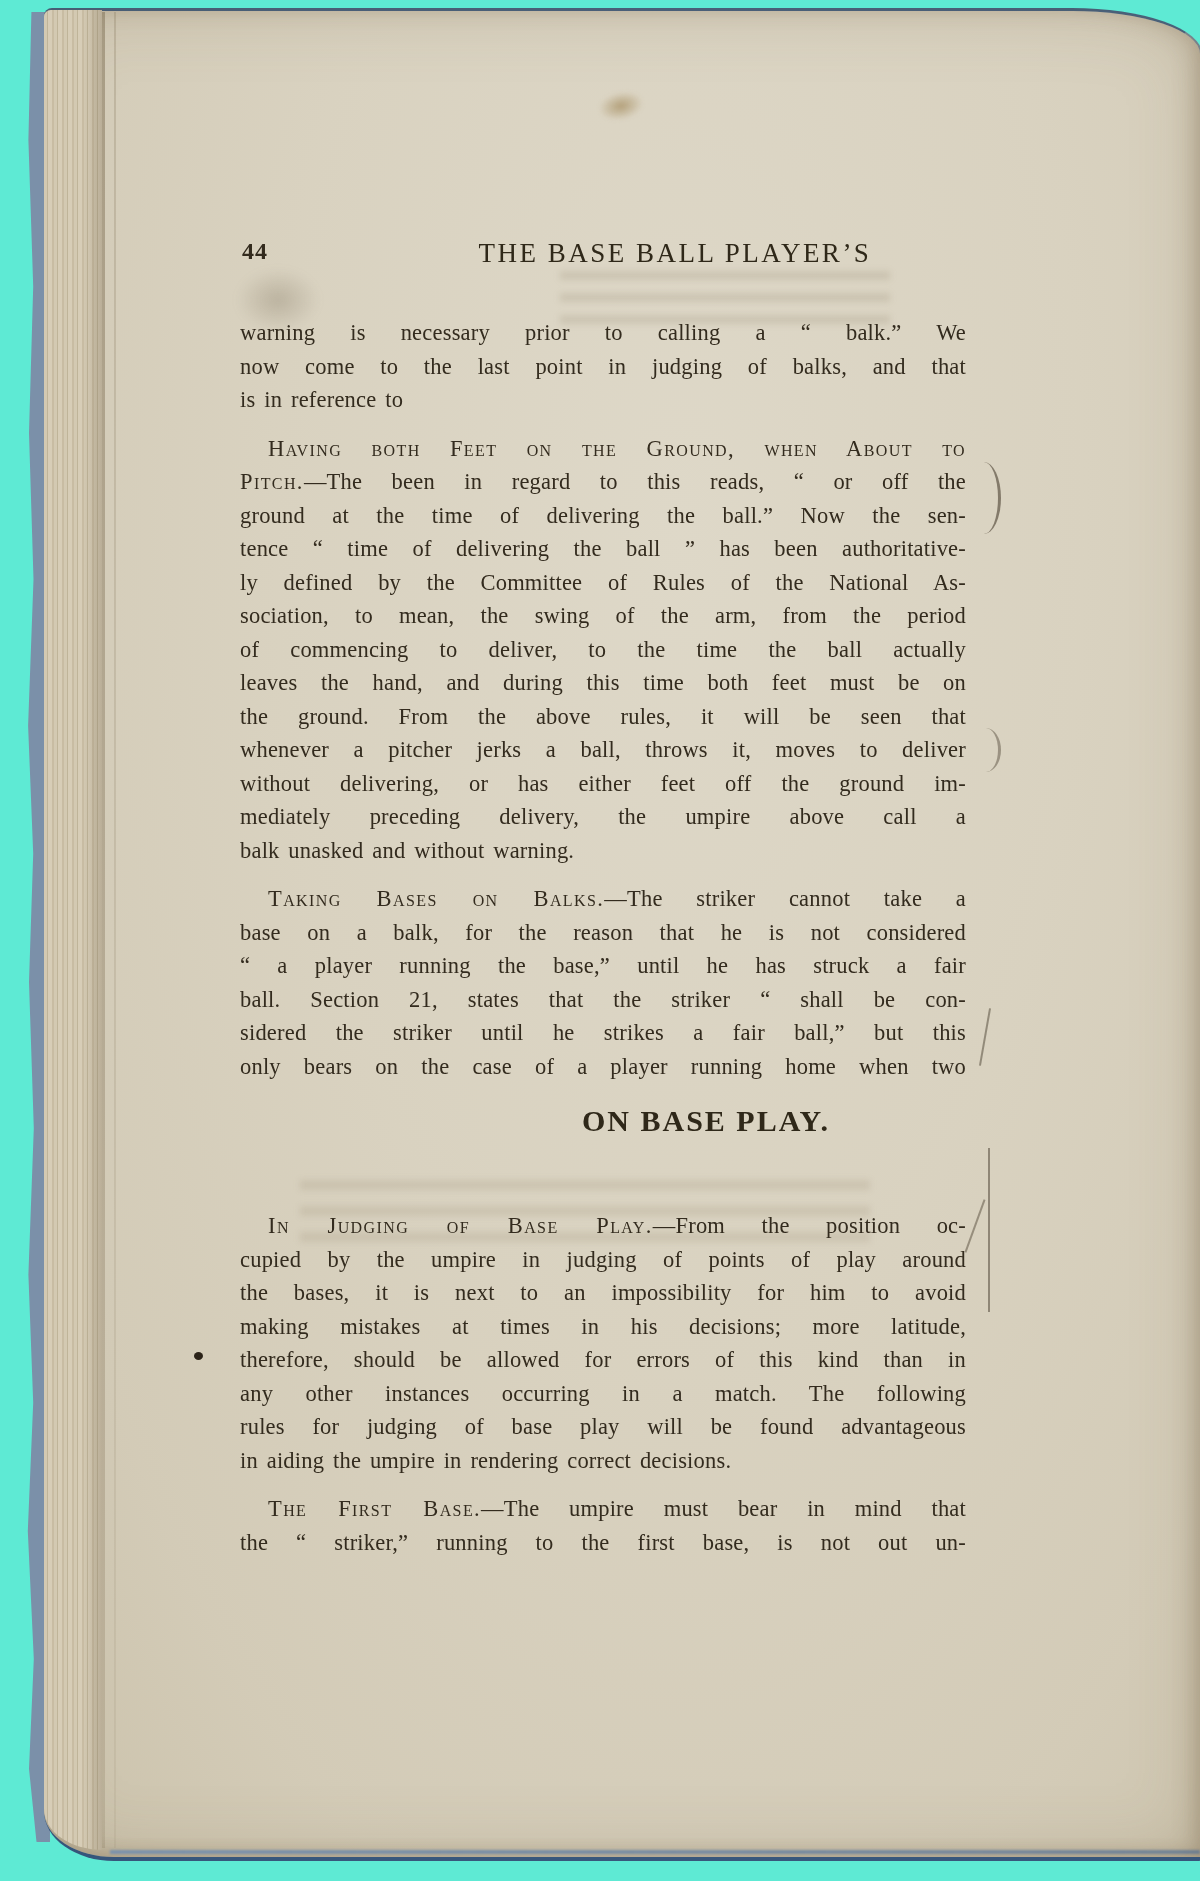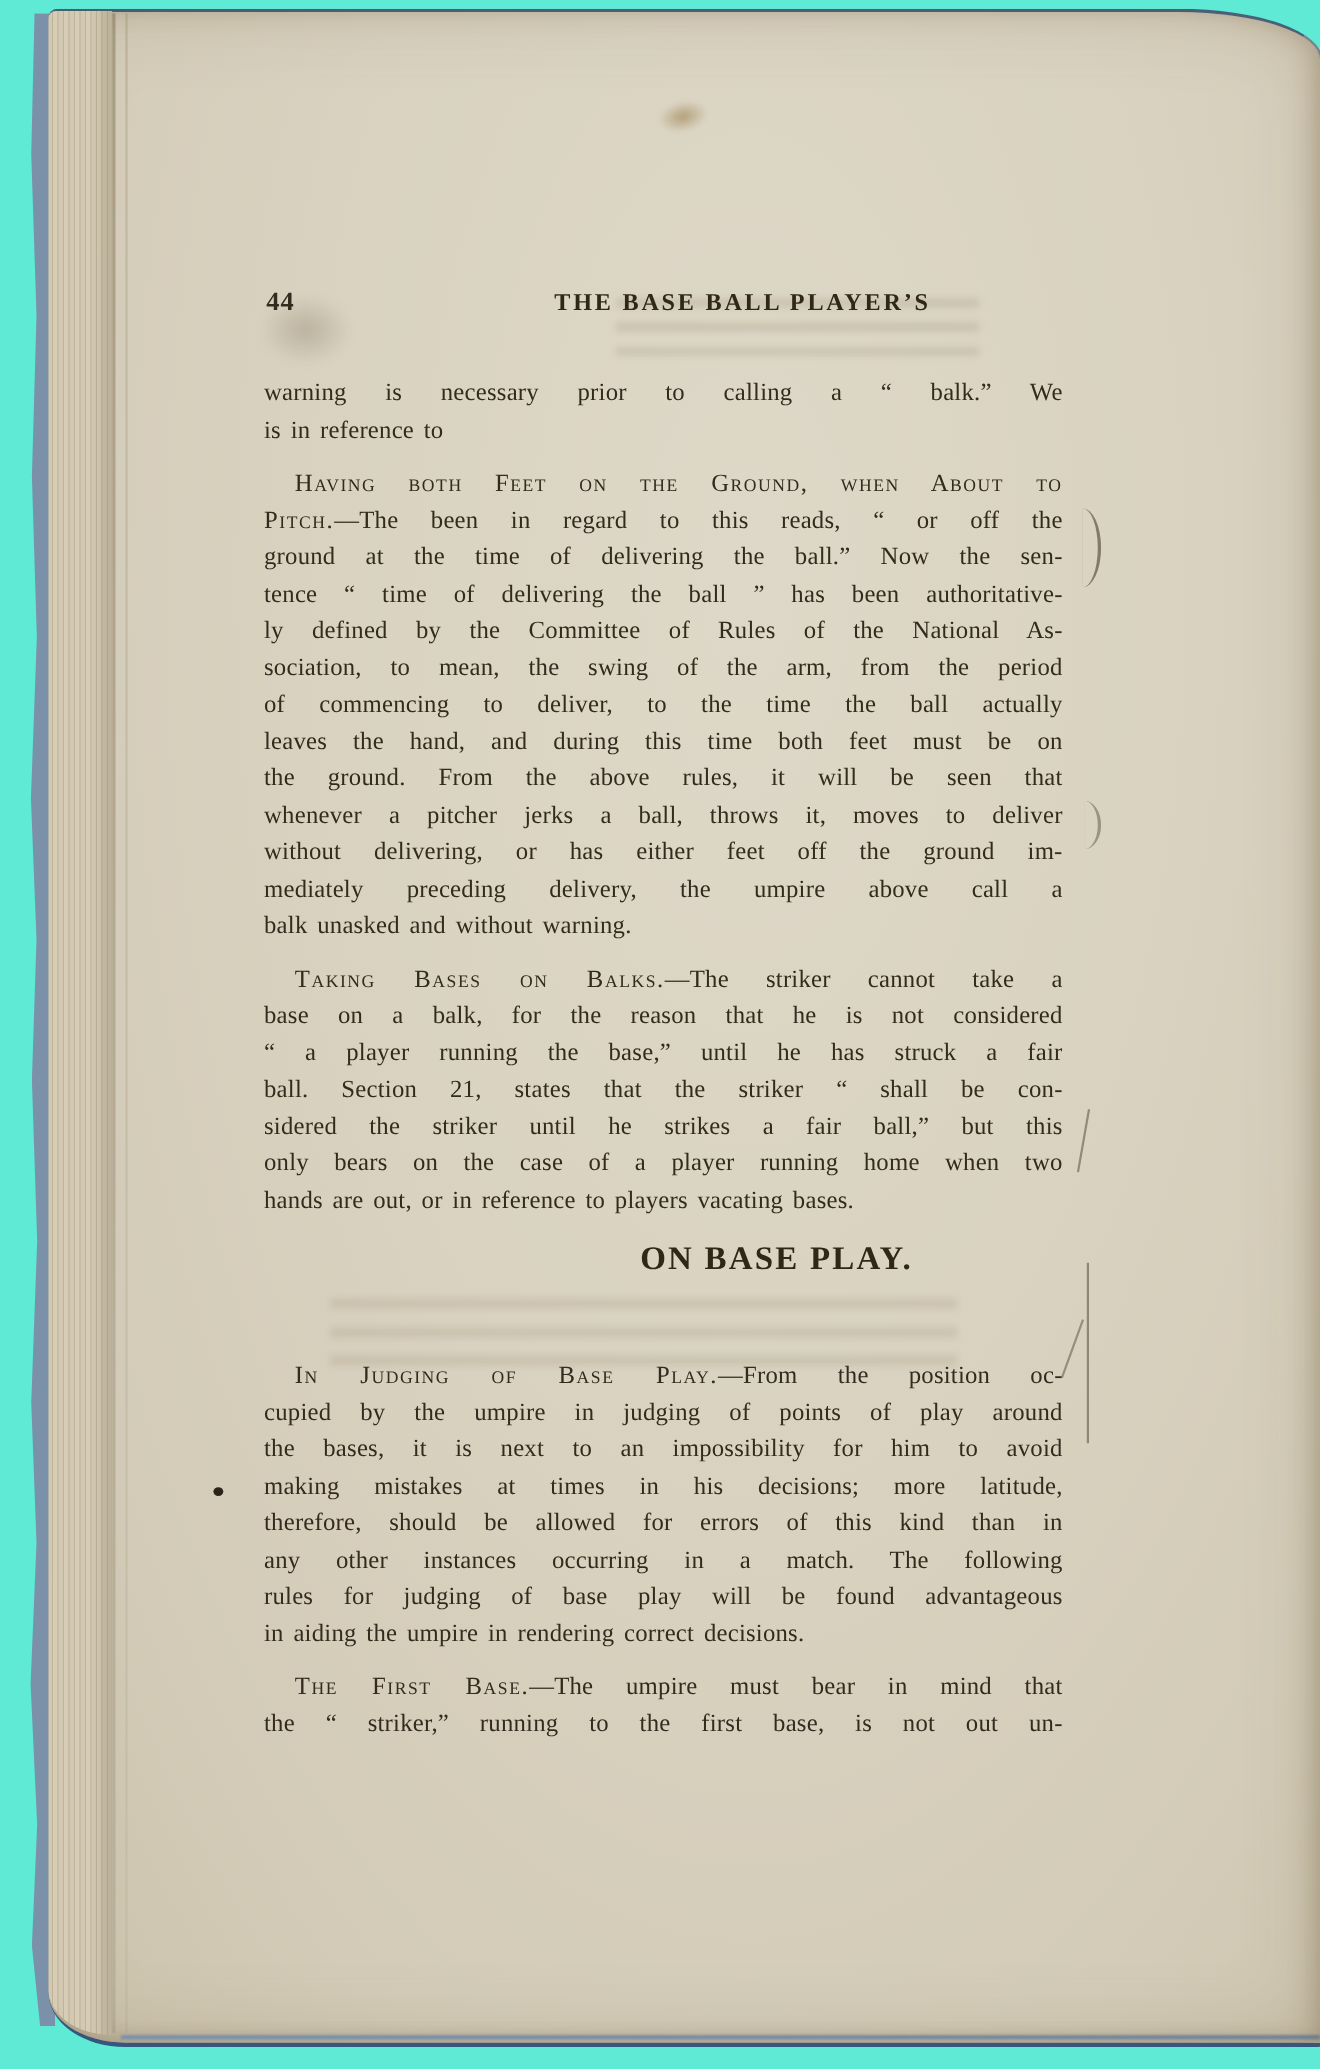--- a/index.html
+++ b/index.html
@@ -40,22 +40,22 @@
   .seam2 { position:absolute; left:114px; top:12px; width:2px; height:1836px;
            background:linear-gradient(180deg, rgba(125,110,82,.25), rgba(125,110,82,.1)); }
 
   
   .content {
     position:absolute; left:240px; top:238px; width:726px;
     color:#332b1e; font-size:22.5px;
   }
   .header-row { position:relative; height:30px; }
   .page-num { position:absolute; left:2px; top:0; font-weight:bold; font-size:24px; letter-spacing:1px; }
-  .running-title { text-align:center; transform:translateX(72px); font-weight:bold;
-                   font-size:22px; letter-spacing:2.5px; color:#2f2819;margin-top:24px; }
+  .running-title { text-align:center; transform:translateX(72px); font-weight:normal;
+                   font-size:27px; letter-spacing:2.5px; color:#2f2819; }
   .para { margin:0; }
   .para.first { margin-top:48px; }
   .content .para + .para { margin-top:15px; }
   .para:last-child { margin-top:6px; }
   .line { line-height:33.5px; text-align:justify; text-align-last:justify;
           word-spacing:3px; letter-spacing:.2px; }
   .line.end { text-align-last:left; }
   .line.ind { padding-left:28px; }
   .sc { font-variant:small-caps; letter-spacing:1.4px; }
   .heading { margin-top:20px; text-align:center; transform:translateX(103px);
@@ -113,20 +113,21 @@
   <div class="bottom-blue-glow"></div>
 
   <div class="content">
     <div class="header-row">
       <span class="page-num">44</span>
       <div class="running-title">THE BASE BALL PLAYER’S</div>
     </div>
     <div id="text-flow">
         <div class="para first">
           <div class="line"><span>warning is necessary prior to calling a “ balk.”  We</span></div>
+          <div class="line"><span>now come to the last point in judging of balks, and that</span></div>
           <div class="line end"><span>is in reference to</span></div>
         </div>
         <div class="para">
           <div class="line ind"><span class="sc">Having both Feet on the Ground, when About to</span></div>
           <div class="line"><span class="sc">Pitch.</span><span>—The been in regard to this reads, “ or off the</span></div>
           <div class="line"><span>ground at the time of delivering the ball.”  Now the sen-</span></div>
           <div class="line"><span>tence “ time of delivering the ball ” has been authoritative-</span></div>
           <div class="line"><span>ly defined by the Committee of Rules of the National As-</span></div>
           <div class="line"><span>sociation, to mean, the swing of the arm, from the period</span></div>
           <div class="line"><span>of commencing to deliver, to the time the ball actually</span></div>
@@ -137,21 +138,20 @@
           <div class="line"><span>mediately preceding delivery, the umpire above call a</span></div>
           <div class="line end"><span>balk unasked and without warning.</span></div>
         </div>
         <div class="para">
           <div class="line ind"><span class="sc">Taking Bases on Balks.</span><span>—The striker cannot take a</span></div>
           <div class="line"><span>base on a balk, for the reason that he is not considered</span></div>
           <div class="line"><span>“ a player running the base,” until he has struck a fair</span></div>
           <div class="line"><span>ball.  Section 21, states that the striker “ shall be con-</span></div>
           <div class="line"><span>sidered the striker until he strikes a fair ball,” but this</span></div>
           <div class="line"><span>only bears on the case of a player running home when two</span></div>
-          <div class="line end"><span>hands are out, or in reference to players vacating bases.</span></div>
         </div>
         <div class="heading">ON BASE PLAY.</div>
         <div class="para">
           <div class="line ind"><span class="sc">In Judging of Base Play.</span><span>—From the position oc-</span></div>
           <div class="line"><span>cupied by the umpire in judging of points of play around</span></div>
           <div class="line"><span>the bases, it is next to an impossibility for him to avoid</span></div>
           <div class="line"><span>making mistakes at times in his decisions; more latitude,</span></div>
           <div class="line"><span>therefore, should be allowed for errors of this kind than in</span></div>
           <div class="line"><span>any other instances occurring in a match.  The following</span></div>
           <div class="line"><span>rules for judging of base play will be found advantageous</span></div>

